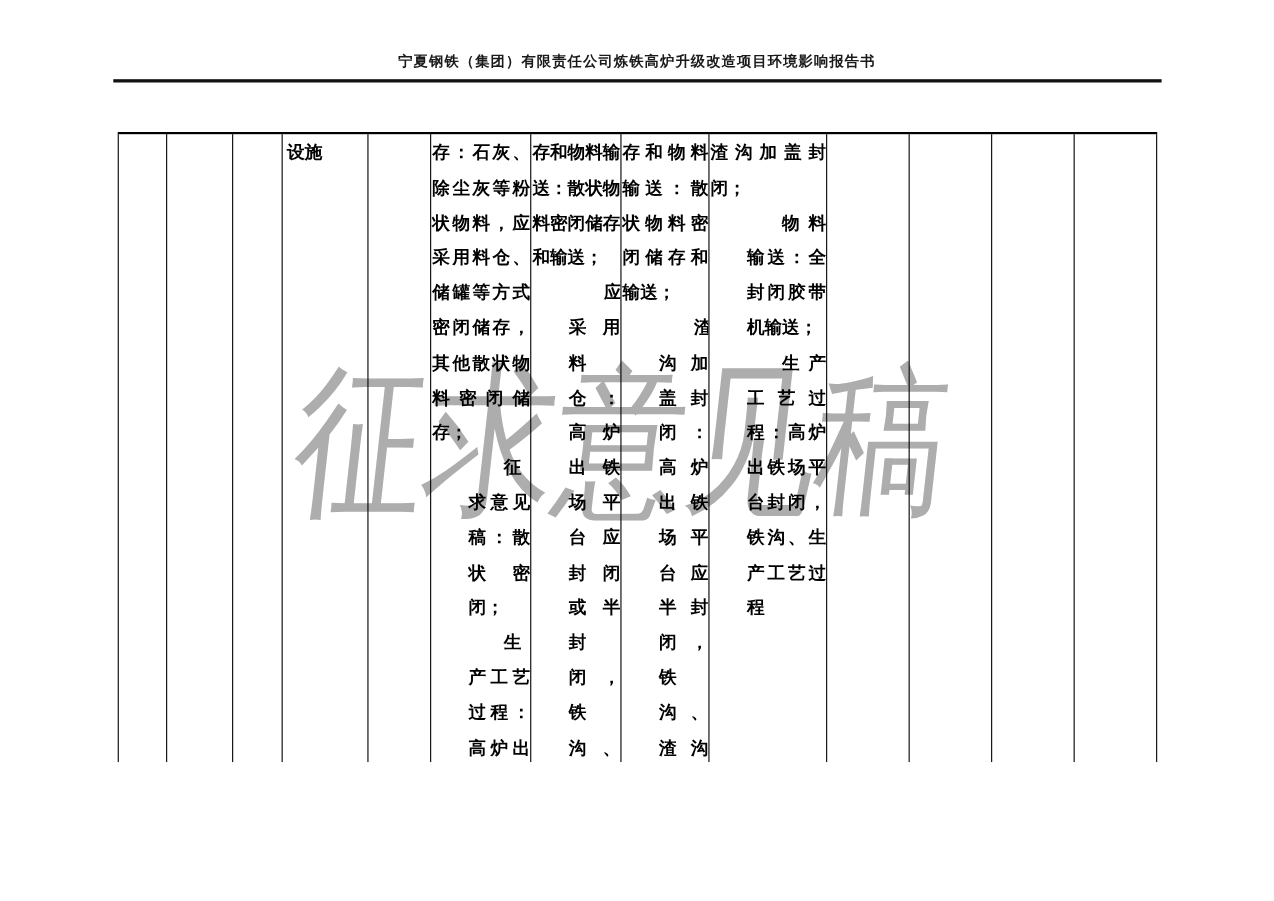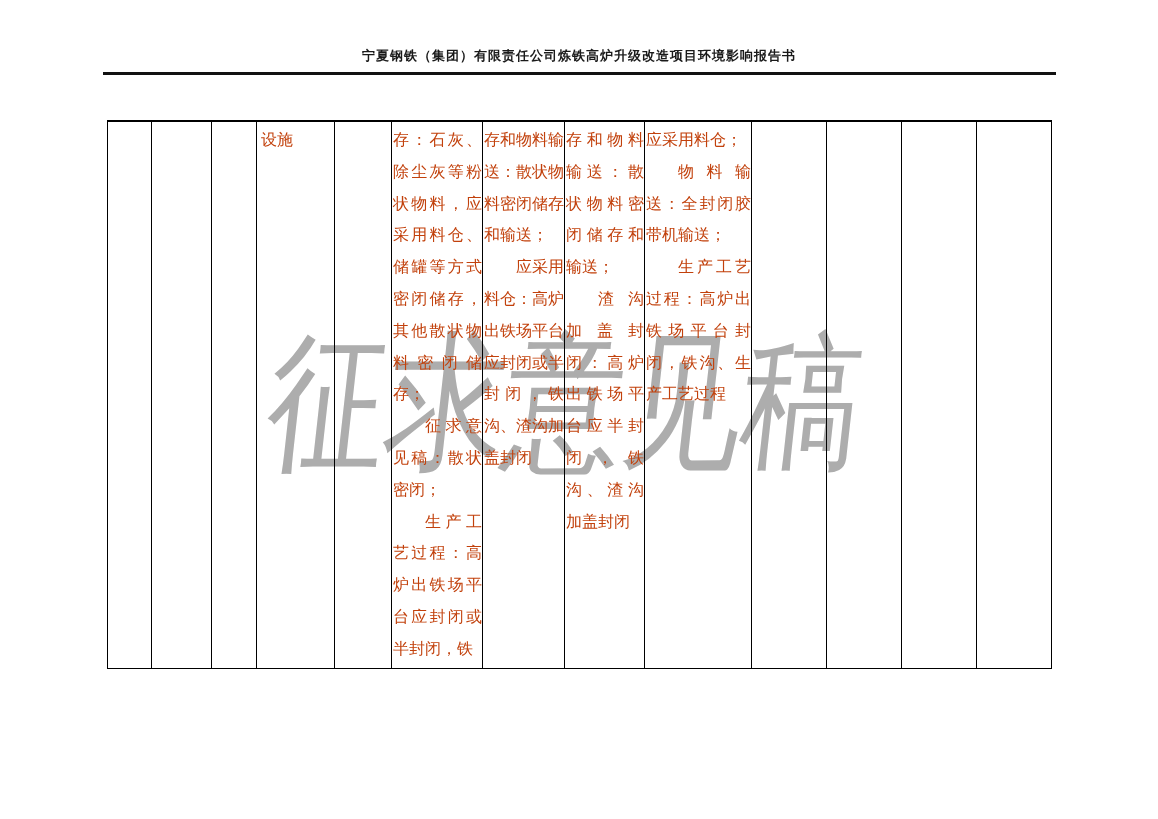--- a/index.html
+++ b/index.html
@@ -60,23 +60,24 @@
     vertical-align: top;
     padding: 2px 0 1px 1px;
     height: 543px;
     overflow: hidden;
   }
   table.doc-table td p {
     margin: 0;
     font-size: 16px;
     line-height: 31.8px;
     text-align: justify;
-    color: #c2410c;
+    color: #000000;
+    font-weight: bold;
   }
-  table.doc-table td p.indent { text-indent: 2em; }
+  table.doc-table td p.indent { text-indent: 2em; margin-left: 33px; }
   td.label-cell p {
     font-size: 17px;
     text-align: left;
     padding-left: 3px;
   }
   .page-number {
     position: absolute;
     top: 726px;
     left: 0;
     width: 100%;
@@ -132,21 +133,21 @@
       </td>
       <td>
         <p>存和物料输送：散状物料密闭储存和输送；</p>
         <p class="indent">应采用料仓：高炉出铁场平台应封闭或半封闭，铁沟、渣沟加盖封闭</p>
       </td>
       <td>
         <p>存和物料输送：散状物料密闭储存和输送；</p>
         <p class="indent">渣沟加盖封闭：高炉出铁场平台应半封闭，铁沟、渣沟加盖封闭</p>
       </td>
       <td>
-        <p>应采用料仓；</p>
+        <p>渣沟加盖封闭；</p>
         <p class="indent">物料输送：全封闭胶带机输送；</p>
         <p class="indent">生产工艺过程：高炉出铁场平台封闭，铁沟、生产工艺过程</p>
       </td>
       <td></td>
       <td></td>
       <td></td>
       <td></td>
     </tr>
   </tbody>
     </table>

